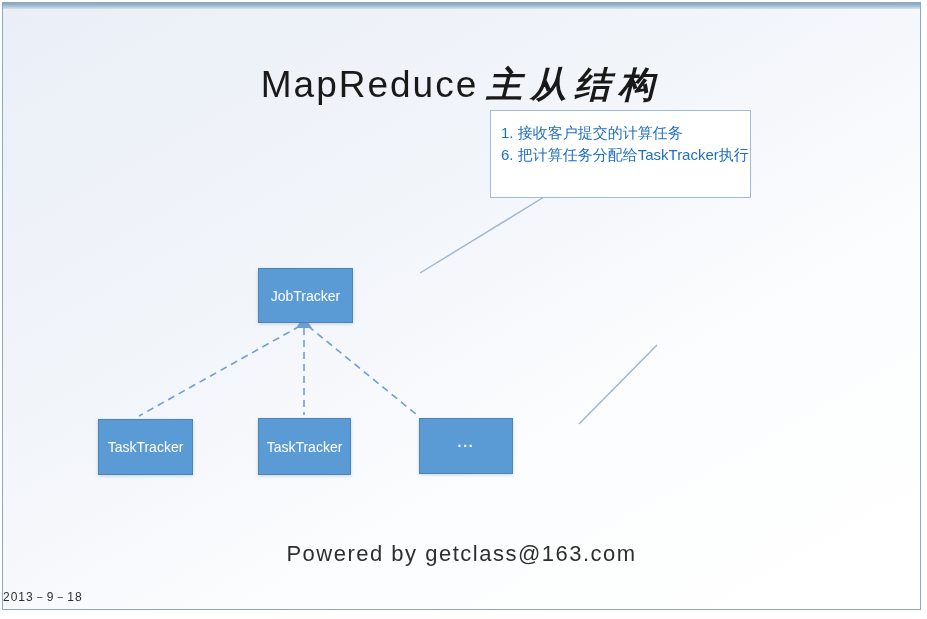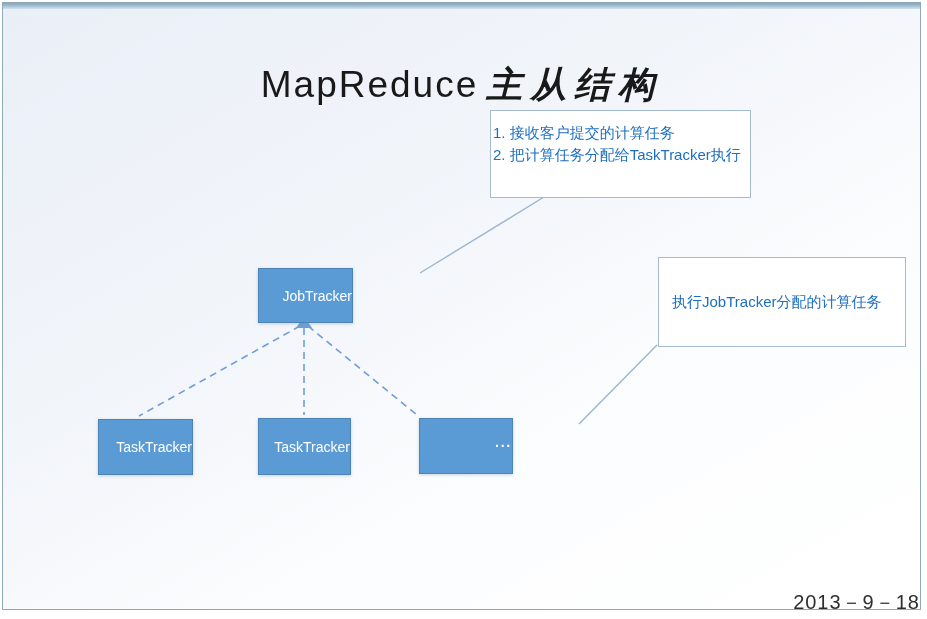--- a/index.html
+++ b/index.html
@@ -60,21 +60,21 @@
     background: #ffffff;
     border: 1px solid #a3bad0;
     color: var(--note-text, #1f6fc0);
     font-size: 15px;
   }
   .note-jobtracker {
     left: 487px;
     top: 107px;
     width: 261px;
     height: 88px;
-    padding: 11px 2px 0 2px;
+    padding: 11px 2px 0 10px;
     line-height: 22px;
     white-space: nowrap;
   }
   .note-tasktracker {
     left: 655px;
     top: 254px;
     width: 248px;
     height: 90px;
     display: flex;
     align-items: center;
@@ -84,21 +84,21 @@
   .node {
     position: absolute;
     box-sizing: border-box;
     background: var(--node-fill, #5b9bd5);
     border: 1px solid rgba(62, 102, 142, 0.45);
     box-shadow: 0 1px 3px rgba(110, 140, 170, 0.35);
     color: #ffffff;
     font-size: 14px;
     display: flex;
     align-items: center;
-    justify-content: flex-end;
+    justify-content: center;
   }
   .node-jobtracker  { left: 255px; top: 265px; width: 95px; height: 55px; }
   .node-tt-left     { left: 95px;  top: 416px; width: 95px; height: 56px; }
   .node-tt-middle   { left: 255px; top: 415px; width: 93px; height: 57px; }
   .node-tt-more     { left: 416px; top: 415px; width: 94px; height: 56px; font-weight: bold; letter-spacing: 1px; }
   svg.overlay {
     position: absolute;
     left: 0; top: 0;
     pointer-events: none;
   }
@@ -113,22 +113,22 @@
     text-align: center;
     font-size: 22px;
     letter-spacing: 1.5px;
     color: #2e2e2e;
   }
   .footer-date {
     position: absolute;
     top: 586px;
     left: 0;
     width: 100%;
-    text-align: right;
-    font-size: 20px;
+    text-align: left;
+    font-size: 12px;
     letter-spacing: 1px;
     color: #2e2e2e;
   }
 </style>
 </head>
 <body>
 
 <div class="canvas">
   <div class="slide">
     <div class="top-bar"></div>
@@ -141,35 +141,33 @@
       <line class="solid" x1="541" y1="194" x2="417" y2="270"></line>
       <line class="solid" x1="654" y1="342" x2="576" y2="421"></line>
       <line class="dashed" x1="297" y1="323" x2="136" y2="413"></line>
       <line class="dashed" x1="301" y1="325" x2="301" y2="412"></line>
       <line class="dashed" x1="305" y1="323" x2="414" y2="412"></line>
       <polygon class="arrow" points="301,313 293,325 309,325"></polygon>
     </svg>
 
     <div class="note note-jobtracker">
       <div>1. 接收客户提交的计算任务</div>
-      <div>2. 把计算任务分配给TaskTracker执行</div>
+      <div>6. 把计算任务分配给TaskTracker执行</div>
     </div>
 
-    <div class="note note-tasktracker">
-      <span>执行JobTracker分配的计算任务</span>
-    </div>
 
     <div class="node node-jobtracker">
       <span>JobTracker</span>
     </div>
     <div class="node node-tt-left">
       <span>TaskTracker</span>
     </div>
     <div class="node node-tt-middle">
       <span>TaskTracker</span>
     </div>
     <div class="node node-tt-more">
       <span>···</span>
     </div>
 
+    <div class="footer-powered">Powered by getclass@163.com</div>
     <div class="footer-date">2013－9－18</div>
   </div>
 </div>
 
 </body></html>

